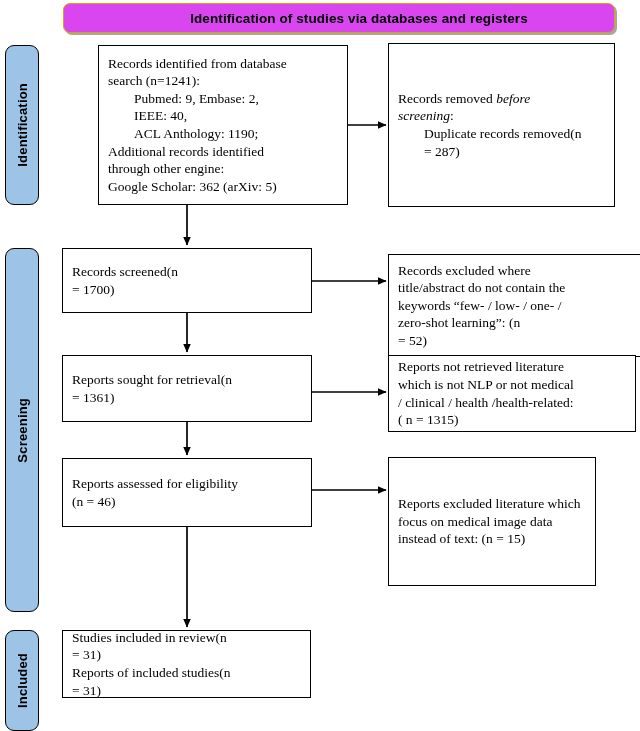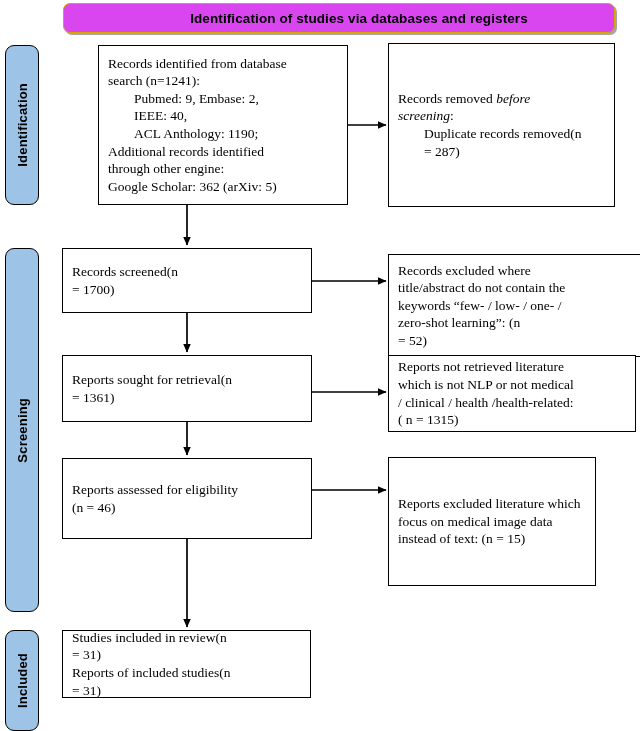--- a/index.html
+++ b/index.html
@@ -46,21 +46,21 @@
     display:flex;flex-direction:column;justify-content:center;
   }
   .box p{margin:0;white-space:pre-wrap;}
   .indent{padding-left:26px;text-indent:0;}
   .ital{font-style:italic;}
 
   
   #box-identified     {left:62px; top:45px;  width:250px; height:160px; justify-content:center;margin-left:36px;}
   #box-screened       {left:62px; top:248px; width:250px; height:65px;}
   #box-sought         {left:62px; top:355px; width:250px; height:67px;}
-  #box-assessed       {left:62px; top:458px; width:250px; height:81px;}
+  #box-assessed       {left:62px; top:458px; width:250px; height:69px;}
   #box-included       {left:62px; top:630px; width:249px; height:68px;}
 
   
   #box-removed        {left:388px;top:43px;  width:227px; height:164px;}
   #box-excluded-kw    {left:388px;top:254px; width:272px; height:103px;}
   #box-not-retrieved  {left:388px;top:355px; width:248px; height:77px;}
   #box-excluded-img   {left:388px;top:457px; width:208px; height:129px;}
 
   
   #connectors{position:absolute;left:0;top:0;width:640px;height:731px;pointer-events:none;}

